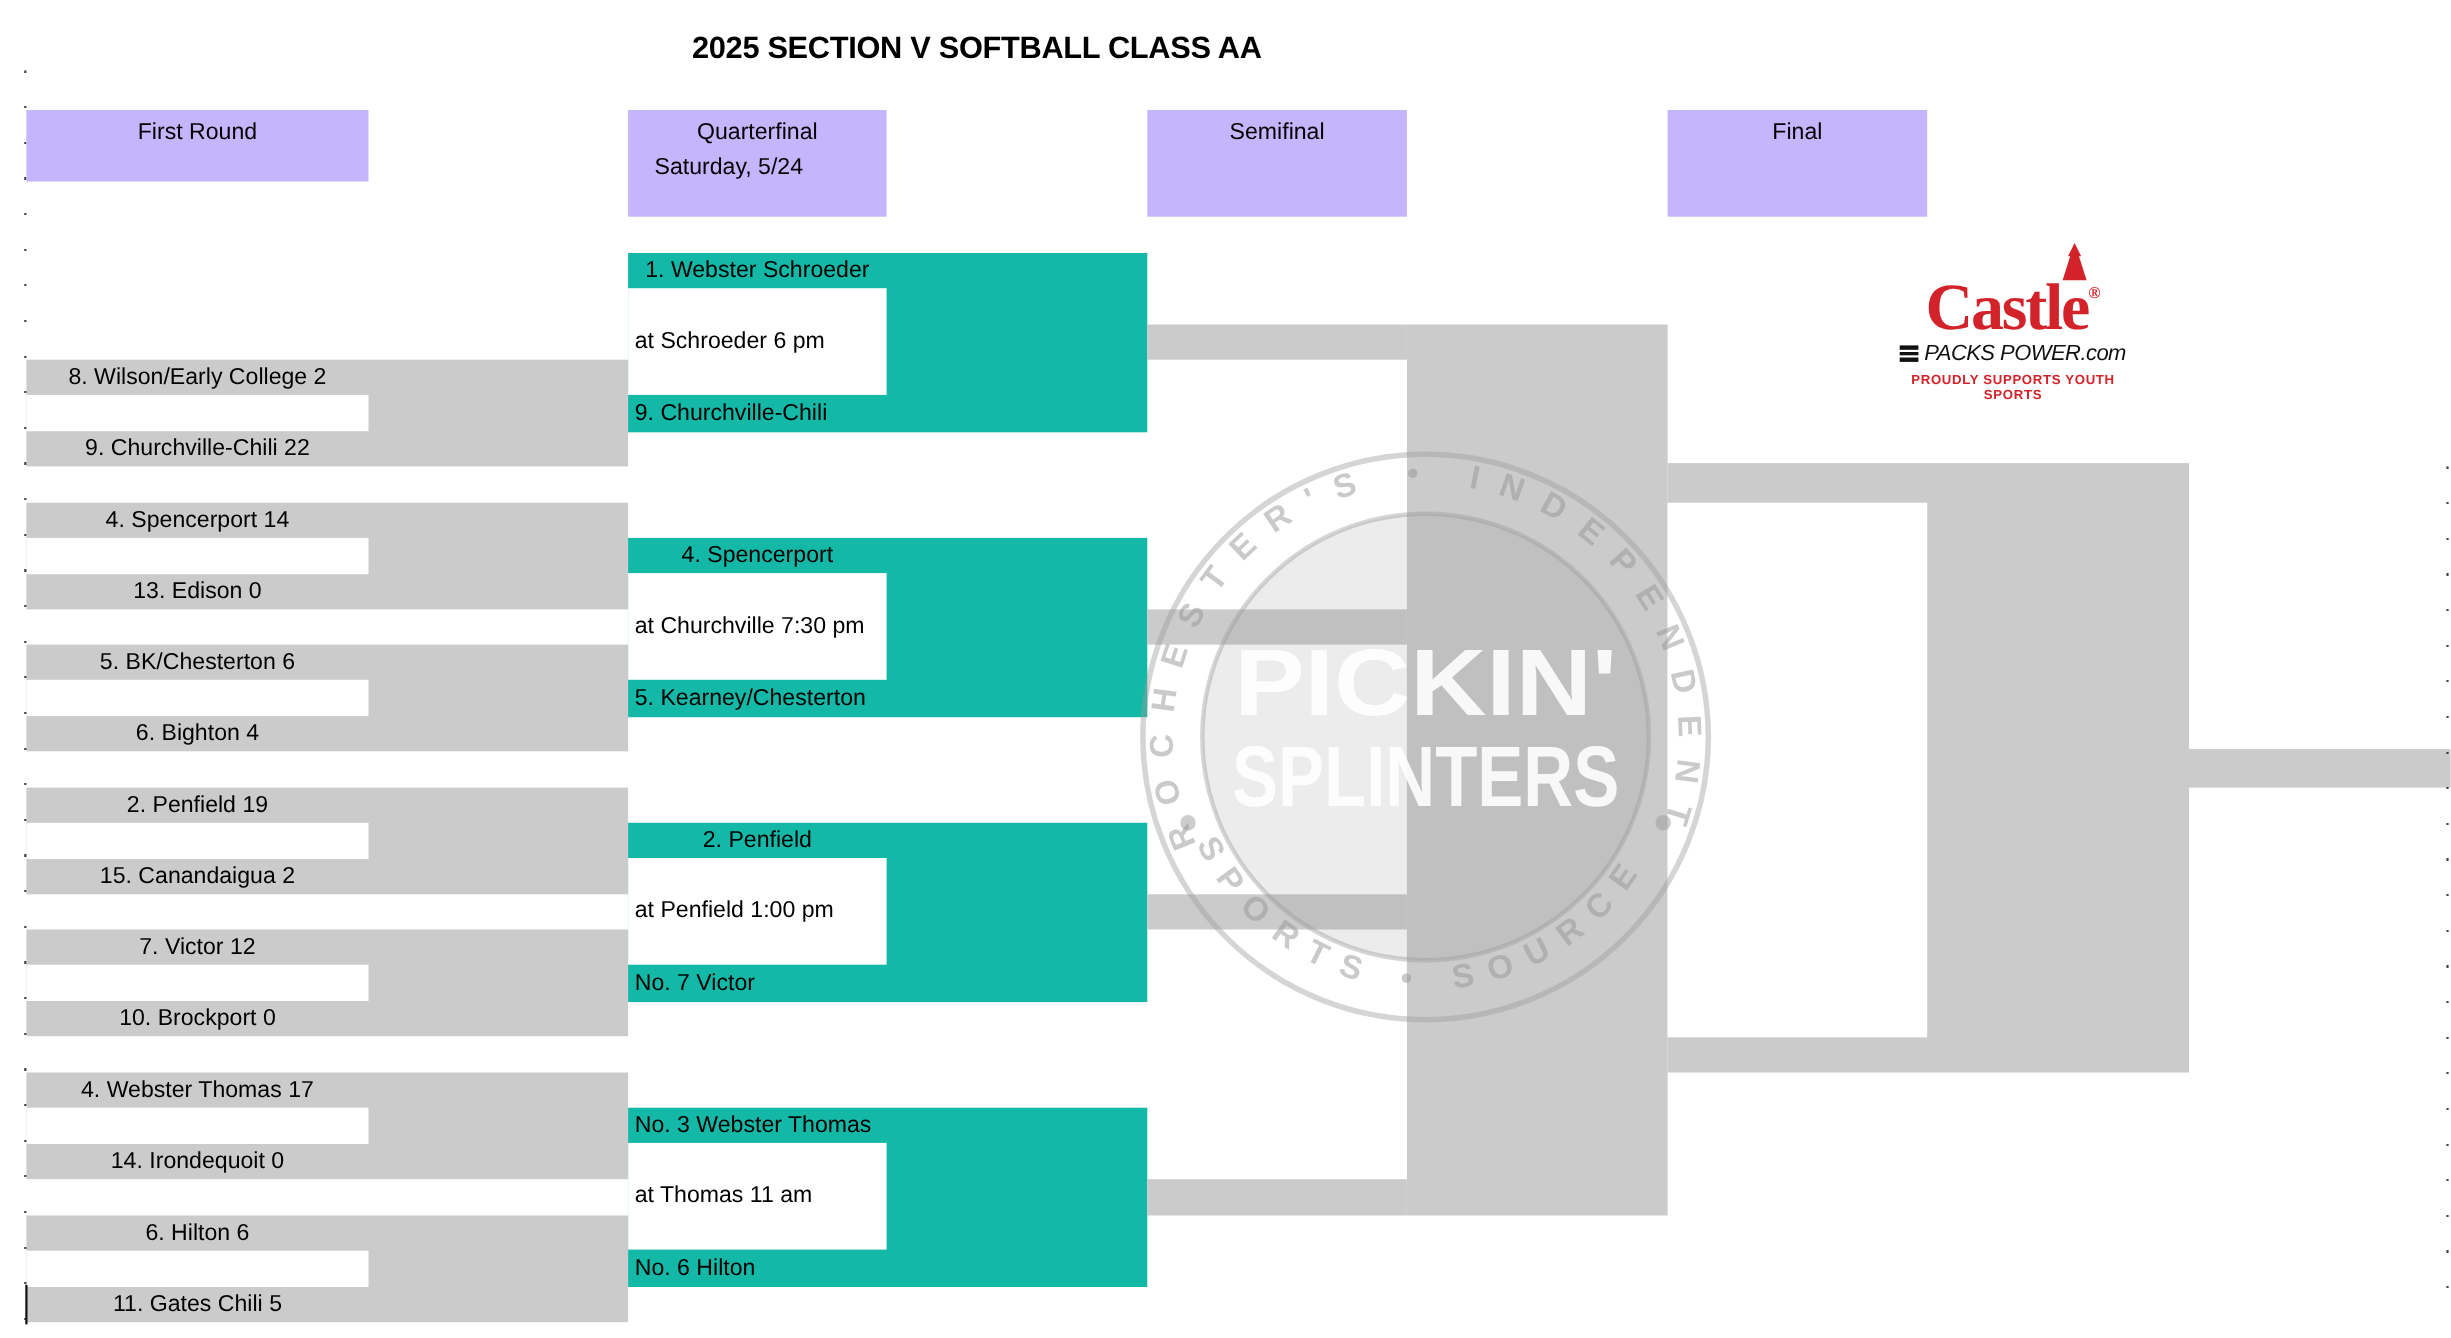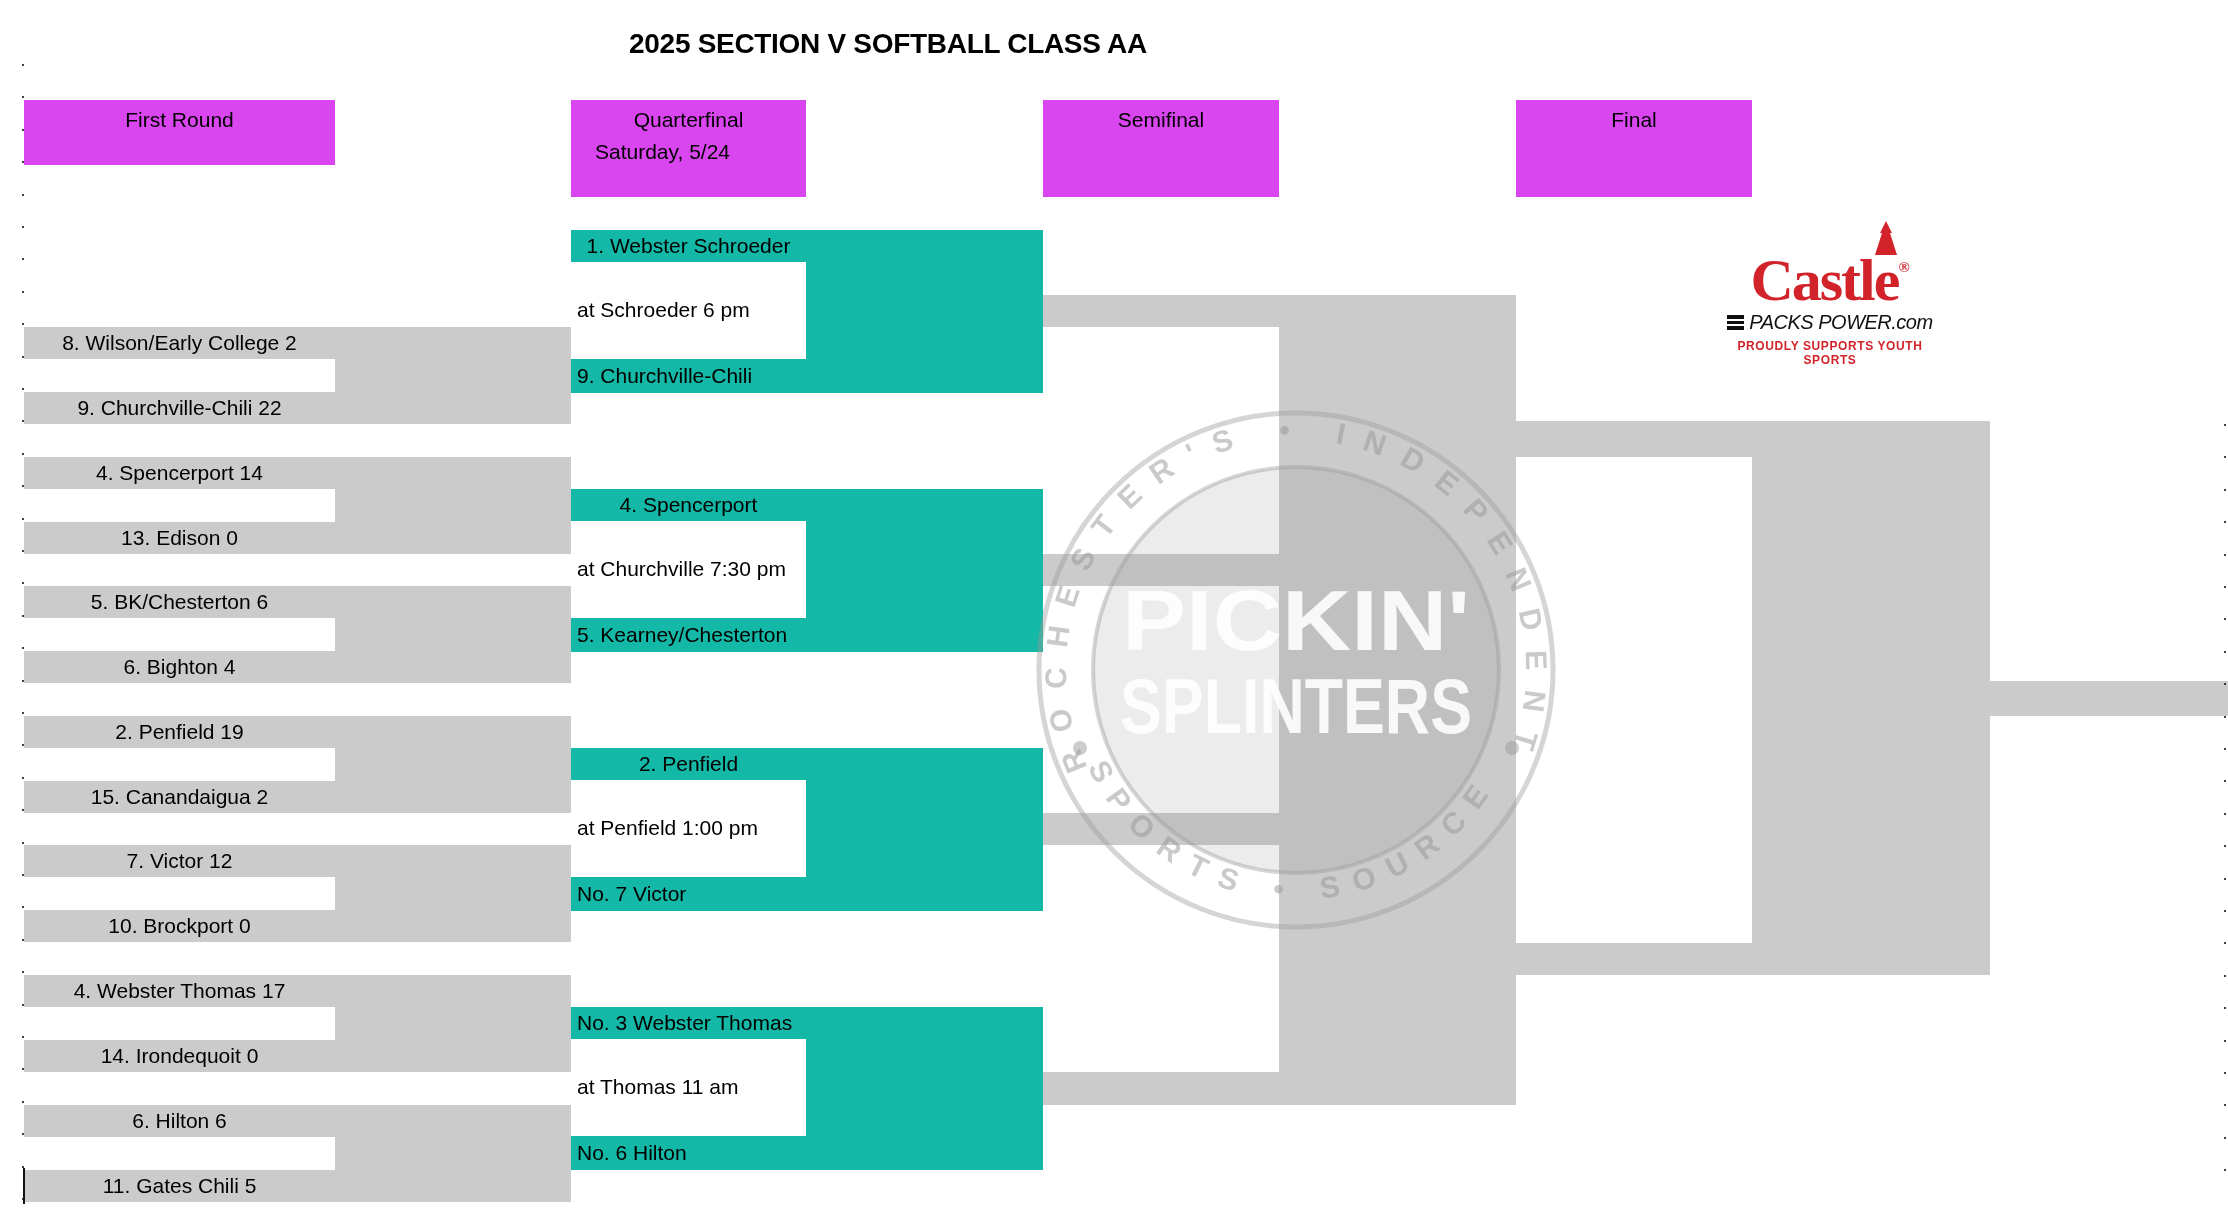--- a/index.html
+++ b/index.html
@@ -10,21 +10,21 @@
   .abs{position:absolute;}
 
   
   .lbl{position:absolute;z-index:5;font-size:21px;line-height:32px;white-space:nowrap;}
   .center{text-align:center;}
   .leftpad{padding-left:6px;text-align:left;}
 
   .page-title{position:absolute;left:0;top:28px;width:1776px;text-align:center;
     font-size:28px;font-weight:bold;letter-spacing:-0.3px;z-index:6;}
 
-  .hdr{position:absolute;z-index:5;background:#d946ef;font-size:21px;}
+  .hdr{position:absolute;z-index:5;background:#c4b5fd;font-size:21px;}
   .hdr .h-line1{display:block;line-height:32px;margin-top:4px;text-align:center;}
   .hdr .h-line2{display:block;line-height:32px;text-align:left;padding-right:8px;padding-left:24px;}
 
   
   .fr-match{position:absolute;left:24px;width:547px;height:97px;background:#cbcbcb;text-decoration:underline;}
   .fr-inset{position:absolute;left:0;top:32px;width:311px;height:33px;background:#fff;}
   .fr-top{left:0;top:0;width:311px;}
   .fr-bottom{left:0;top:65px;width:311px;}
 
   

